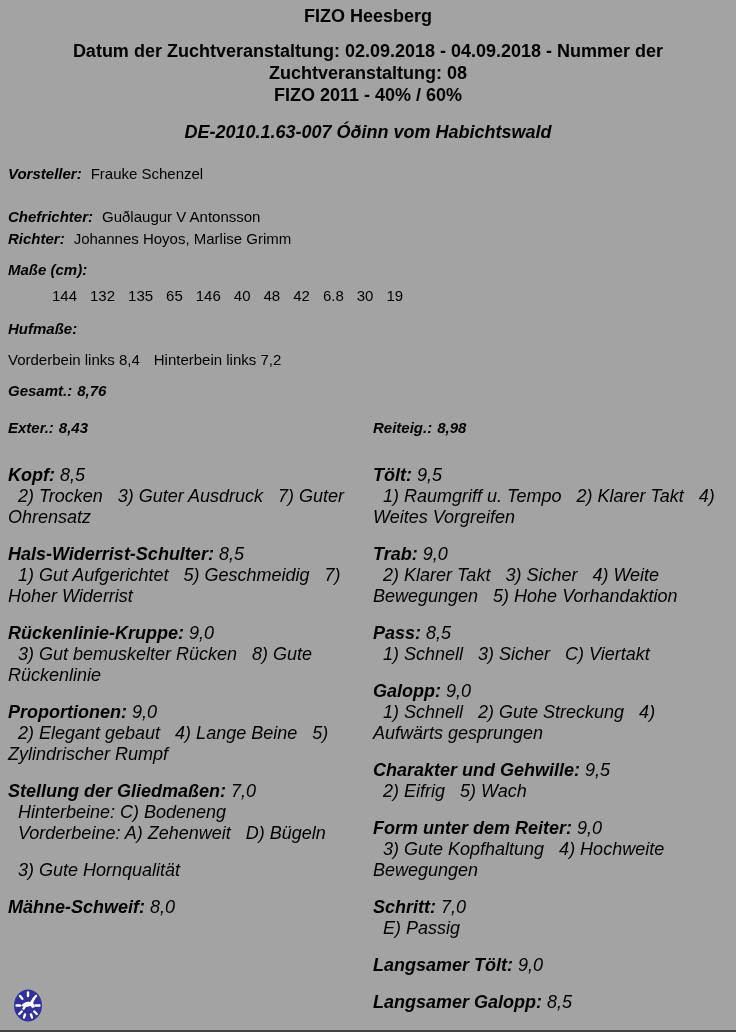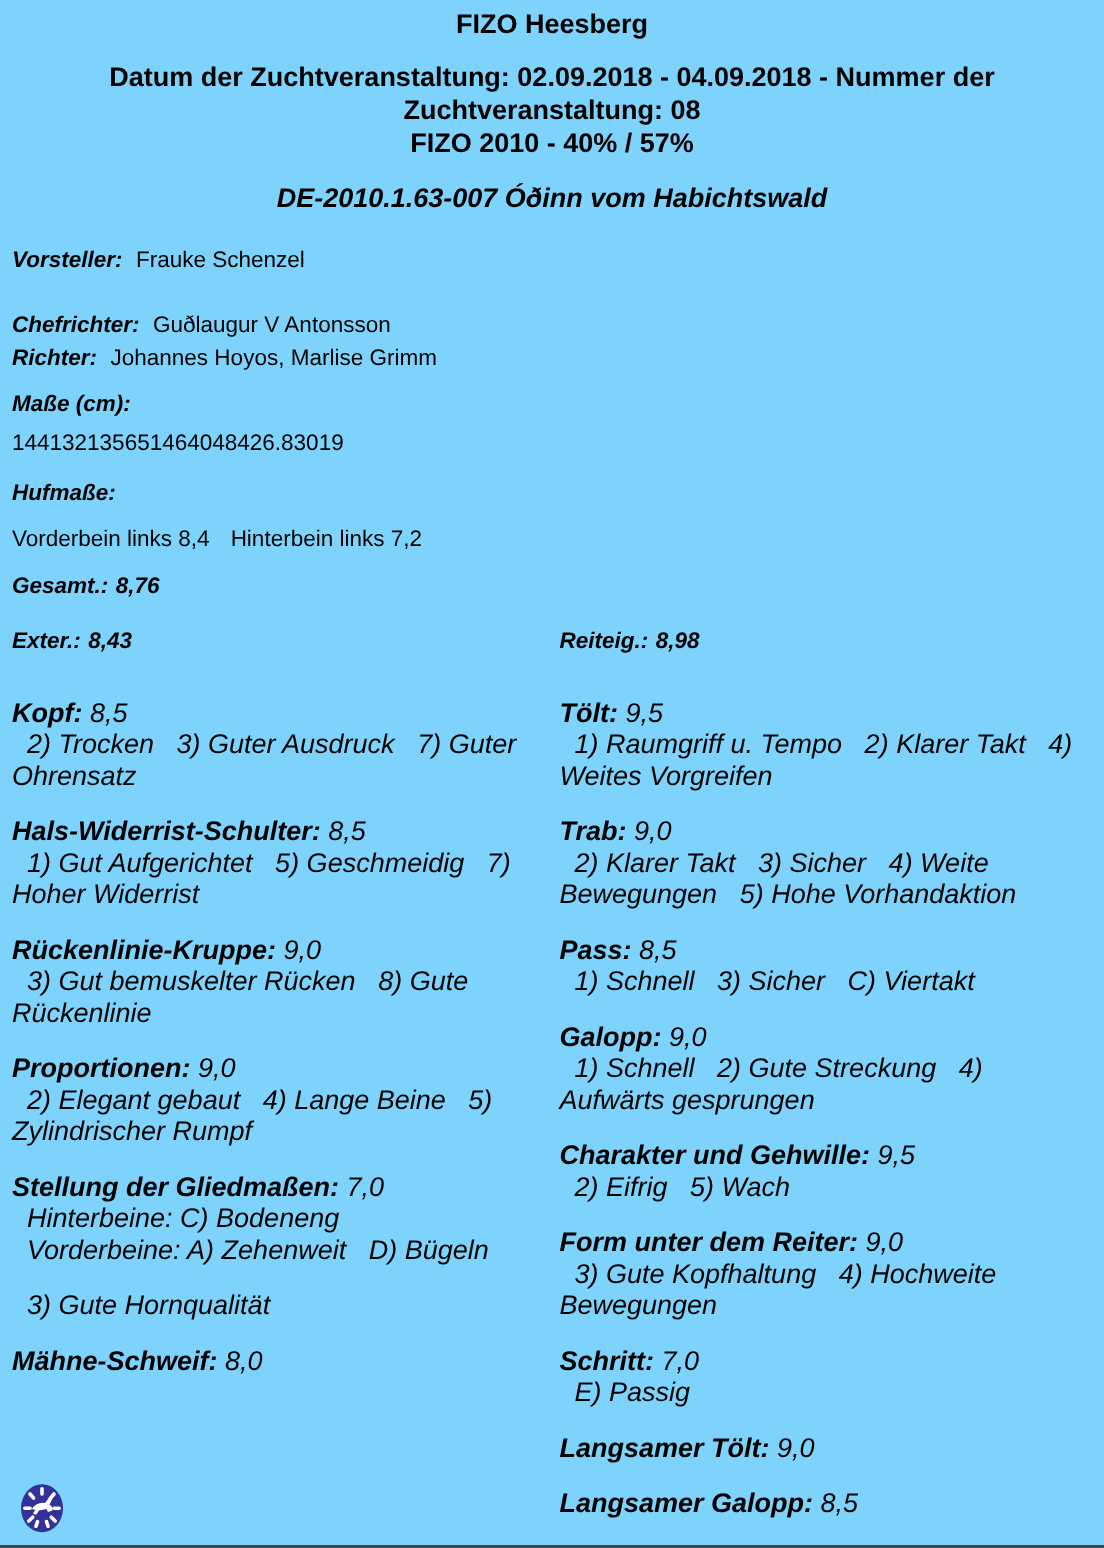--- a/index.html
+++ b/index.html
@@ -1,33 +1,33 @@
 <!DOCTYPE html>
 <html><head>
 <meta charset="utf-8">
 <style>
   html,body{margin:0;padding:0;background:#ffffff;}
   .page{
-    position:relative;width:736px;height:1032px;background:#7dd3fc;color:#000000;
+    position:relative;width:736px;height:1032px;background:#a3a3a3;color:#000000;
     font-family:"Liberation Sans","DejaVu Sans",sans-serif;overflow:hidden;box-sizing:border-box;
   }
   
   .header{text-align:center;padding-top:5px;}
   .doc-title{font-size:18px;font-weight:bold;margin:0;line-height:22px;}
   .event-info{font-size:18px;font-weight:bold;margin:13px 0 0 0;line-height:22px;}
   .horse-name{font-size:18px;font-weight:bold;font-style:italic;margin:15px 0 0 0;line-height:22px;}
   
   .meta{padding:0 8px;font-size:15px;line-height:19px;}
   .m-label{font-weight:bold;font-style:italic;}
   .m-value{margin-left:9px;}
   .row-vorsteller{margin-top:21px;}
   .row-chefrichter{margin-top:24px;}
   .row-richter{margin-top:3px;}
   .row-masse{margin-top:12px;}
-  .num-row{margin-top:7px;display:flex;}
+  .num-row{margin-top:7px;display:flex;gap:13px;margin-left:44px;}
   .row-hufmasse{margin-top:14px;}
   .huf-row{margin-top:12px;display:flex;gap:14px;}
   .row-gesamt{margin-top:12px;}
   .row-gesamt .m-value,.sec-score{margin-left:5px;font-weight:bold;font-style:italic;}
   
   .columns{display:flex;padding:0 8px;margin-top:18px;}
   .col{box-sizing:border-box;}
   .col-left{width:358px;margin-right:7px;}
   .col-right{width:355px;}
   .sec-head{font-size:15px;font-weight:bold;font-style:italic;margin:0 0 28px 0;line-height:19px;}
@@ -42,21 +42,21 @@
 </head>
 <body>
 
 <div class="page">
 
   <div class="header">
     <h1 class="doc-title">FIZO Heesberg</h1>
     <div class="event-info">
       <div>Datum der Zuchtveranstaltung: 02.09.2018 - 04.09.2018 - Nummer der</div>
       <div>Zuchtveranstaltung: 08</div>
-      <div>FIZO 2010 - 40% / 57%</div>
+      <div>FIZO 2011 - 40% / 60%</div>
     </div>
     <div class="horse-name">DE-2010.1.63-007 Óðinn vom Habichtswald</div>
   </div>
 
   <div class="meta">
     <div class="row-vorsteller">
       <span class="m-label">Vorsteller:</span><span class="m-value">Frauke Schenzel</span>
     </div>
     <div class="row-chefrichter">
       <span class="m-label">Chefrichter:</span><span class="m-value">Guðlaugur V Antonsson</span>

